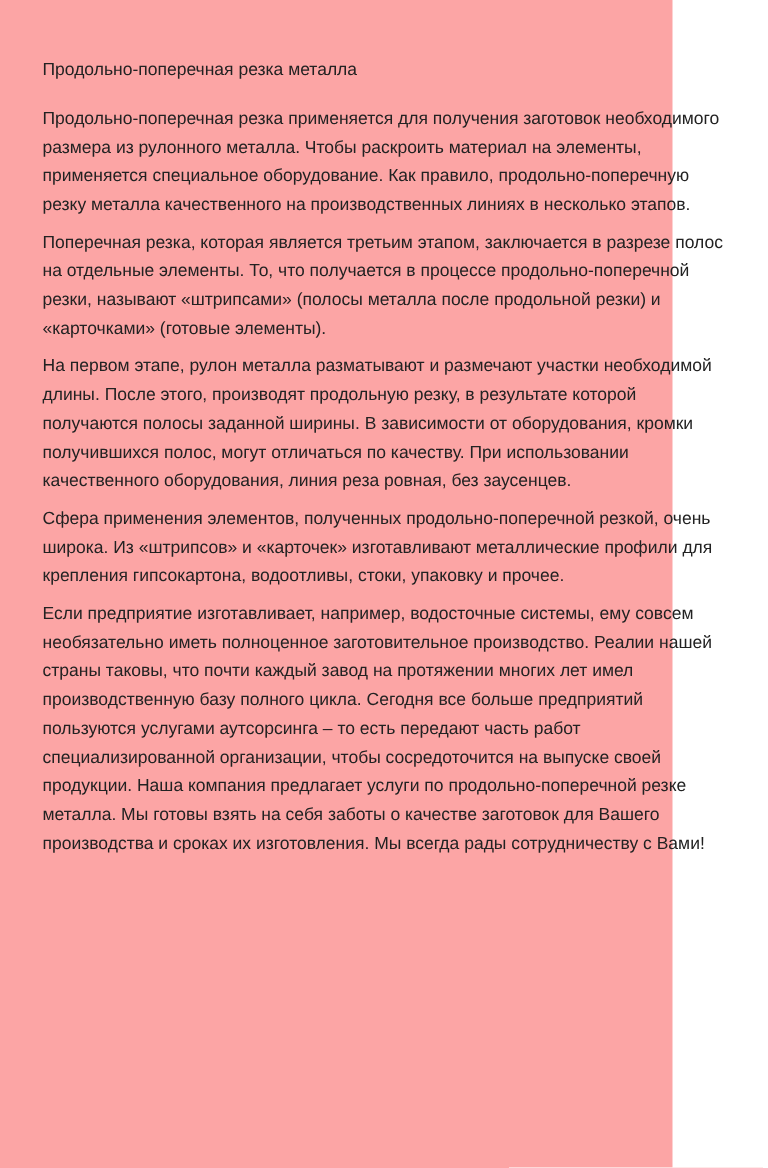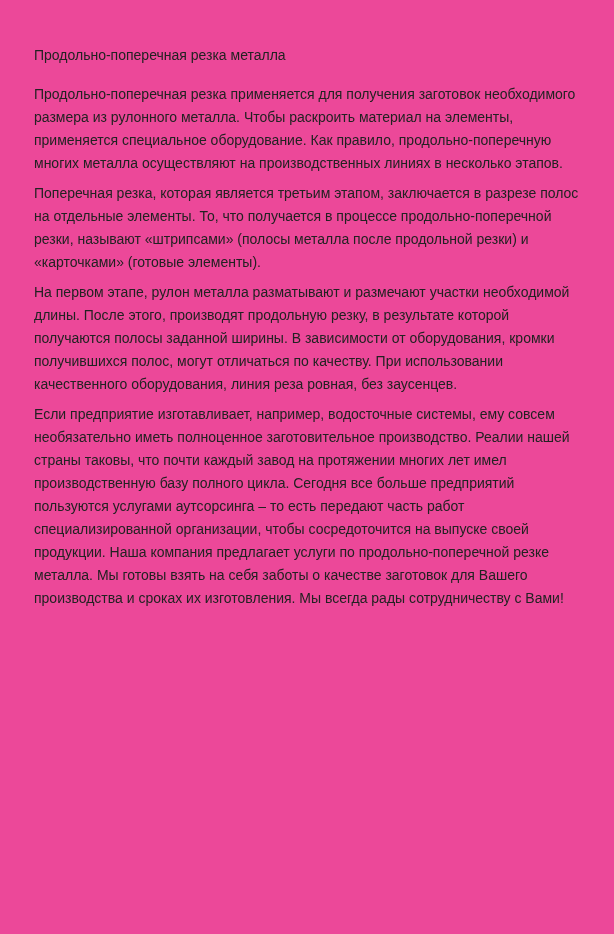--- a/index.html
+++ b/index.html
@@ -8,24 +8,24 @@
     background: #ffffff;
   }
   body {
     width: 614px;
     height: 934px;
     overflow: hidden;
     font-family: "Liberation Sans", sans-serif;
   }
   .page {
     box-sizing: border-box;
-    width: 614px;
+    width: 538px;
     height: 934px;
     padding: 44px 10px 0 34px;
-    background: #ec4899;
+    background: #fca5a5;
   }
   .doc-text {
     font-size: 14px;
     line-height: 23px;
     color: #222222;
     letter-spacing: 0px;
     white-space: pre;
     margin: 0;
   }
   .doc-heading {
@@ -37,33 +37,36 @@
 </style>
 </head>
 <body>
 
 <div class="page">
   <p class="doc-text doc-heading">Продольно-поперечная резка металла</p>
 
   <p class="doc-text doc-para">Продольно-поперечная резка применяется для получения заготовок необходимого
 размера из рулонного металла. Чтобы раскроить материал на элементы,
 применяется специальное оборудование. Как правило, продольно-поперечную
-многих металла осуществляют на производственных линиях в несколько этапов.</p>
+резку металла качественного на производственных линиях в несколько этапов.</p>
 
   <p class="doc-text doc-para">Поперечная резка, которая является третьим этапом, заключается в разрезе полос
 на отдельные элементы. То, что получается в процессе продольно-поперечной
 резки, называют «штрипсами» (полосы металла после продольной резки) и
 «карточками» (готовые элементы).</p>
 
   <p class="doc-text doc-para">На первом этапе, рулон металла разматывают и размечают участки необходимой
 длины. После этого, производят продольную резку, в результате которой
 получаются полосы заданной ширины. В зависимости от оборудования, кромки
 получившихся полос, могут отличаться по качеству. При использовании
 качественного оборудования, линия реза ровная, без заусенцев.</p>
 
+  <p class="doc-text doc-para">Сфера применения элементов, полученных продольно-поперечной резкой, очень
+широка. Из «штрипсов» и «карточек» изготавливают металлические профили для
+крепления гипсокартона, водоотливы, стоки, упаковку и прочее.</p>
 
   <p class="doc-text doc-para">Если предприятие изготавливает, например, водосточные системы, ему совсем
 необязательно иметь полноценное заготовительное производство. Реалии нашей
 страны таковы, что почти каждый завод на протяжении многих лет имел
 производственную базу полного цикла. Сегодня все больше предприятий
 пользуются услугами аутсорсинга – то есть передают часть работ
 специализированной организации, чтобы сосредоточится на выпуске своей
 продукции. Наша компания предлагает услуги по продольно-поперечной резке
 металла. Мы готовы взять на себя заботы о качестве заготовок для Вашего
 производства и сроках их изготовления. Мы всегда рады сотрудничеству с Вами!</p>

